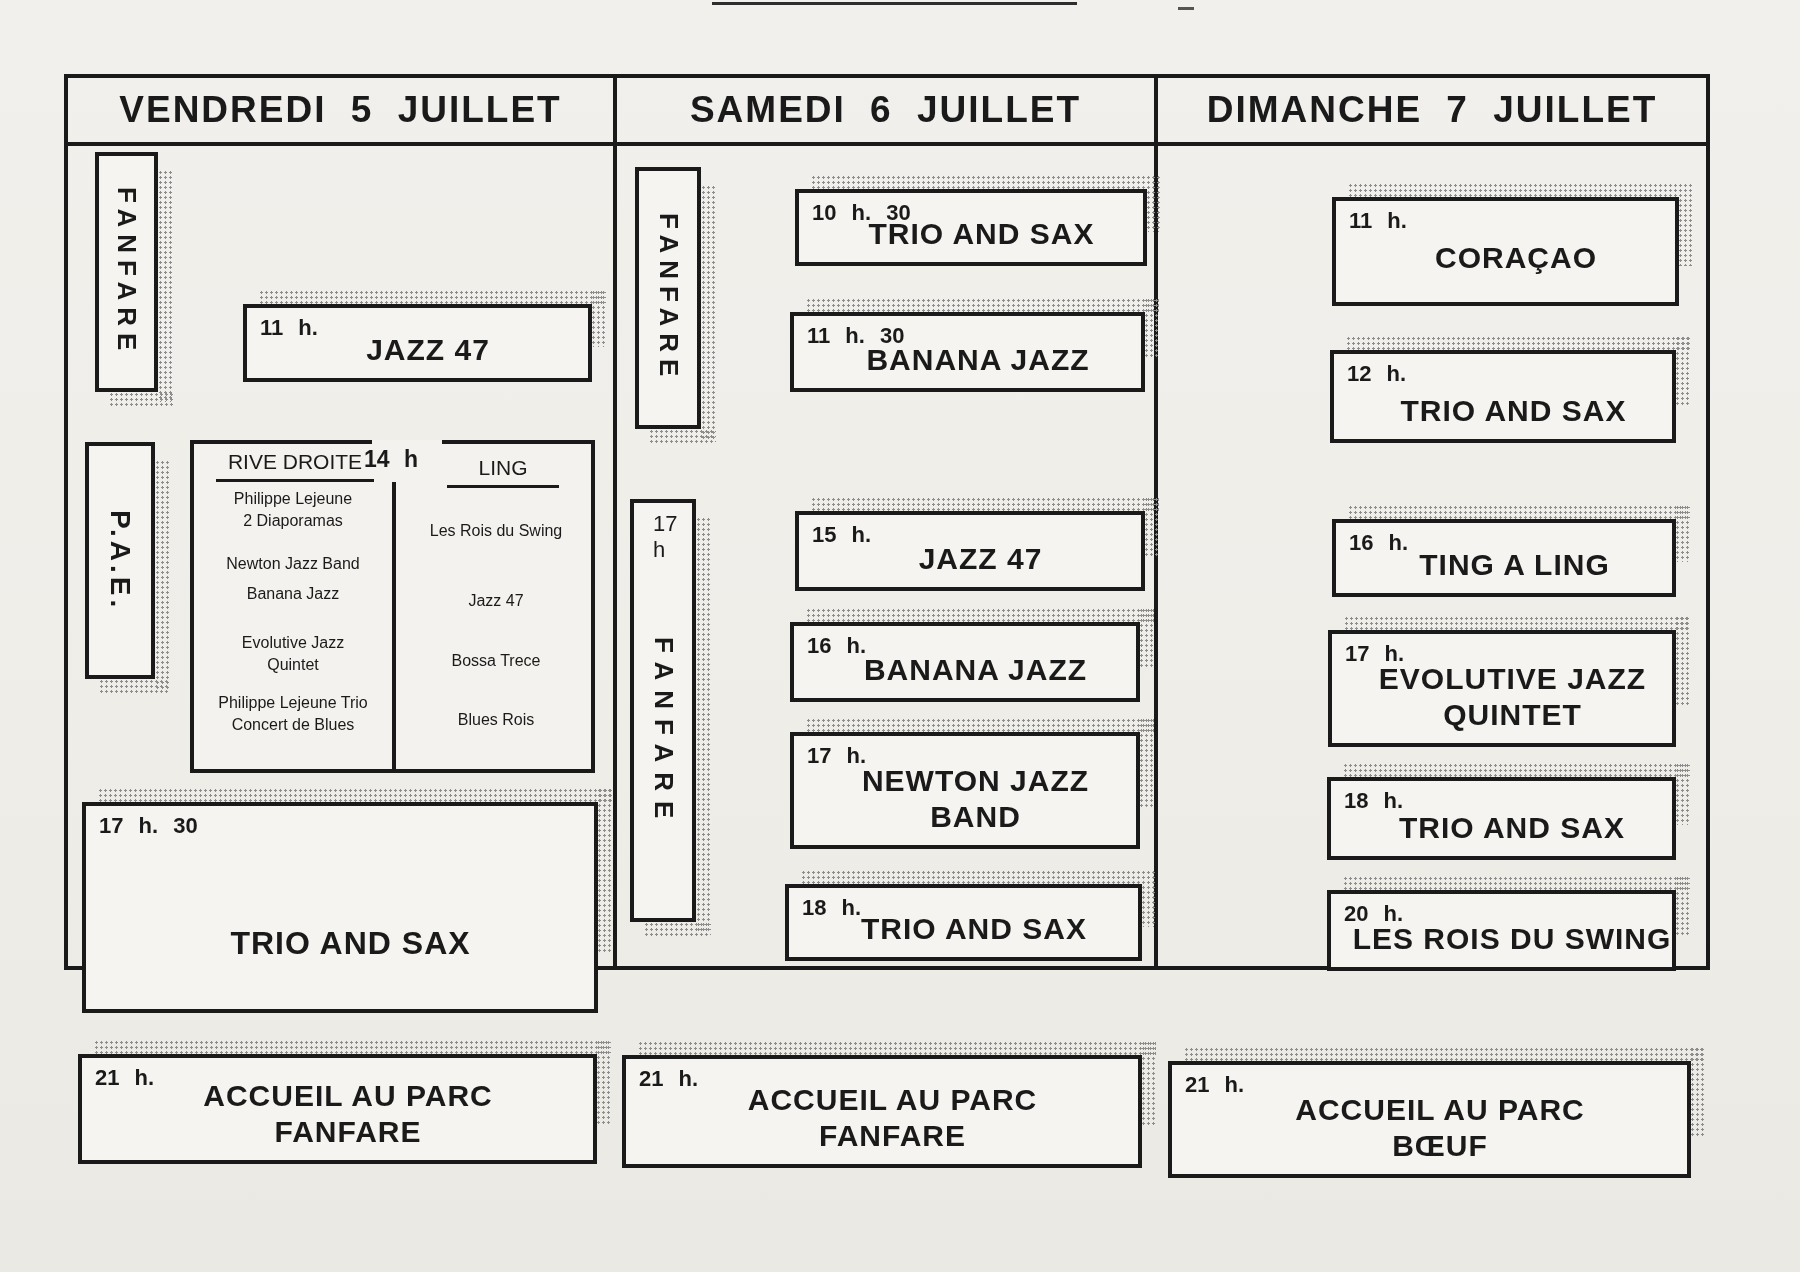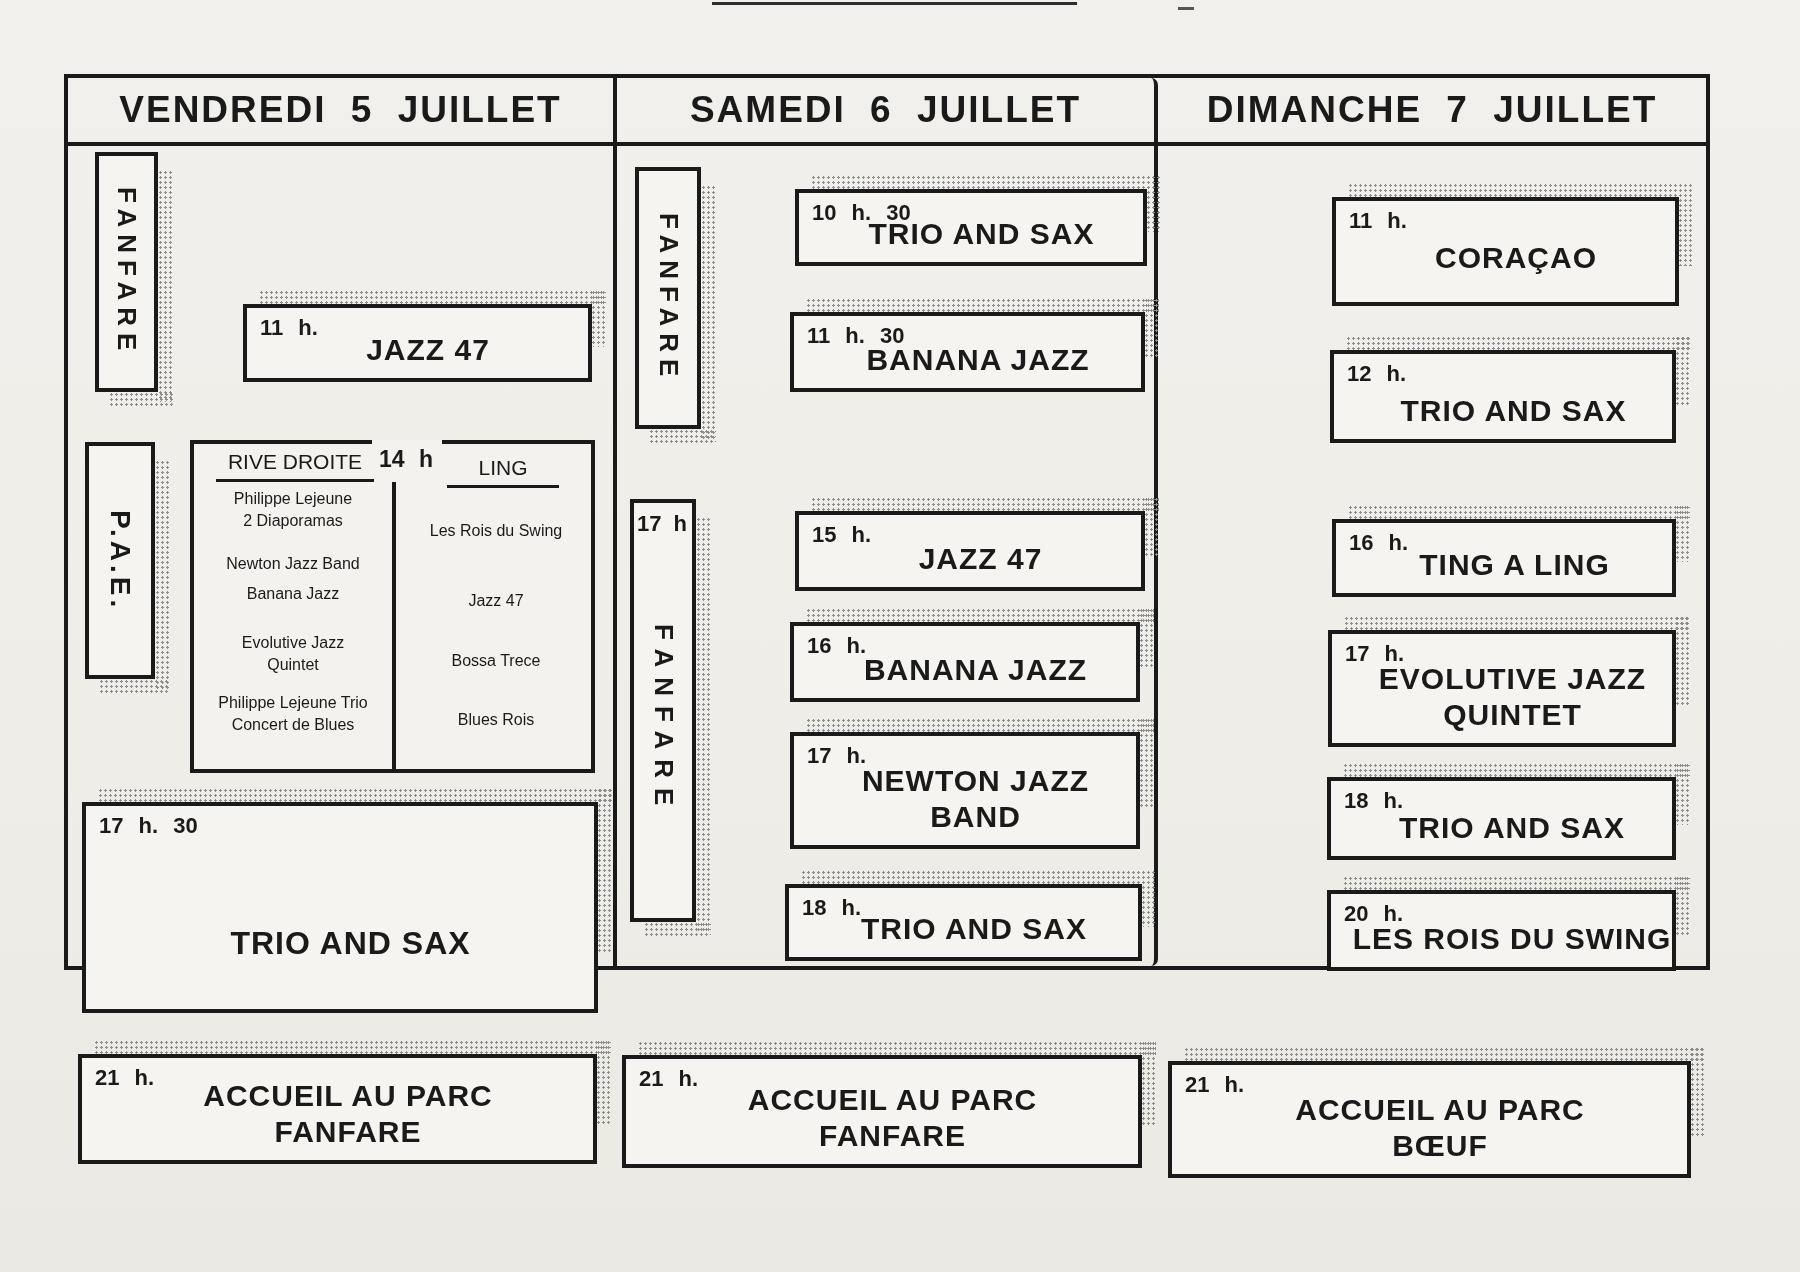--- a/index.html
+++ b/index.html
@@ -9,21 +9,21 @@
   .page{position:relative;width:1800px;height:1272px;
         background:linear-gradient(180deg,#f2f0ec 0%,#efede8 60%,#ebe9e4 100%);
         color:#1a1a1a;}
   .scan-line{position:absolute;top:2px;left:712px;width:365px;height:3px;background:#2e2e2e;}
   .scan-dash{position:absolute;top:7px;left:1178px;width:16px;height:3px;background:#555;}
 
   .board{position:absolute;left:64px;top:74px;width:1646px;height:896px;
          border:4px solid #1a1a1a;box-sizing:border-box;}
   .day-col{position:absolute;top:0;bottom:0;box-sizing:border-box;}
   .col1{left:0;width:549px;border-right:4px solid #1a1a1a;}
-  .col2{left:549px;width:541px;border-right:4px solid #1a1a1a;border-radius:7px;}
+  .col2{left:549px;width:541px;border-right:4px solid #1a1a1a;}
   .col3{left:1090px;width:548px;}
   .day-header{position:absolute;top:0;left:0;right:0;height:64px;
               border-bottom:4px solid #1a1a1a;display:flex;align-items:center;justify-content:center;}
   .day-title{margin:0;font-size:37px;font-weight:700;letter-spacing:2px;word-spacing:12px;}
   .day-body{position:absolute;top:68px;left:0;right:0;bottom:0;}
 
   
   .evbox::before,.evbox::after,.vbox::before,.vbox::after{
     content:"";position:absolute;
     background-image:radial-gradient(circle,#8d8d8d 1.25px,rgba(0,0,0,0) 1.4px);
@@ -41,39 +41,39 @@
   .evbox .t2{display:block;}
   .evbox.tall .title{margin-bottom:46px;font-size:32px;}
   .evbox.pad-md .title{margin-bottom:25px;}
 
   .vbox{position:absolute;border:4px solid #1a1a1a;background:#f6f4f0;box-sizing:border-box;
         display:flex;align-items:center;justify-content:center;}
   .vtext{writing-mode:vertical-rl;text-orientation:mixed;font-weight:700;
          font-size:26px;letter-spacing:7px;white-space:nowrap;}
   .pae .vtext{font-size:28px;letter-spacing:4px;}
   .vbox.with-time{flex-direction:column;align-items:stretch;}
-  .vbox .vtime{padding:8px 0 0 3px;font-size:22px;font-weight:700;word-spacing:6px;}
+  .vbox .vtime{padding:8px 0 0 19px;font-size:22px;font-weight:400;word-spacing:6px;}
   .vbox .vfill{flex:1;display:flex;align-items:center;justify-content:center;padding-bottom:16px;}
   .c2-fanfare2 .vtext{letter-spacing:10px;}
 
   
   .c1-fanfare{left:27px;top:6px;width:63px;height:240px;}
   .c1-jazz47{left:175px;top:158px;width:349px;height:78px;}
   .c1-pae{left:17px;top:296px;width:70px;height:237px;}
   .c1-stage{left:122px;top:294px;width:405px;height:333px;}
   .c1-trio{left:14px;top:656px;width:516px;height:211px;}
   .c1-accueil{left:10px;top:908px;width:519px;height:110px;}
 
   
   .stage{position:absolute;box-sizing:border-box;background:#f4f2ee;
          border-left:4px solid #1a1a1a;border-right:4px solid #1a1a1a;border-bottom:4px solid #1a1a1a;}
   .tb{position:absolute;top:0;height:4px;background:#1a1a1a;}
   .tb-l{left:0;width:178px;}
   .tb-r{left:248px;right:0;}
-  .st-time{position:absolute;top:6px;left:170px;width:84px;text-align:center;
+  .st-time{position:absolute;top:6px;left:170px;width:84px;text-align:left;
            font-size:23px;font-weight:700;word-spacing:8px;}
   .st-h{position:absolute;text-align:center;font-size:21px;
         border-bottom:3px solid #1a1a1a;padding-bottom:5px;}
   .st-h-left{top:10px;left:22px;width:158px;}
   .st-h-right{top:16px;left:253px;width:112px;}
   .st-div{position:absolute;left:198px;top:42px;bottom:0;width:4px;background:#1a1a1a;}
   .act{position:absolute;white-space:pre-line;text-align:center;font-size:16px;line-height:1.35;}
   .la{left:4px;width:190px;}
   .ra{left:207px;width:190px;}
   .la1{top:48px}.la2{top:113px}.la3{top:143px}.la4{top:192px}.la5{top:252px}

